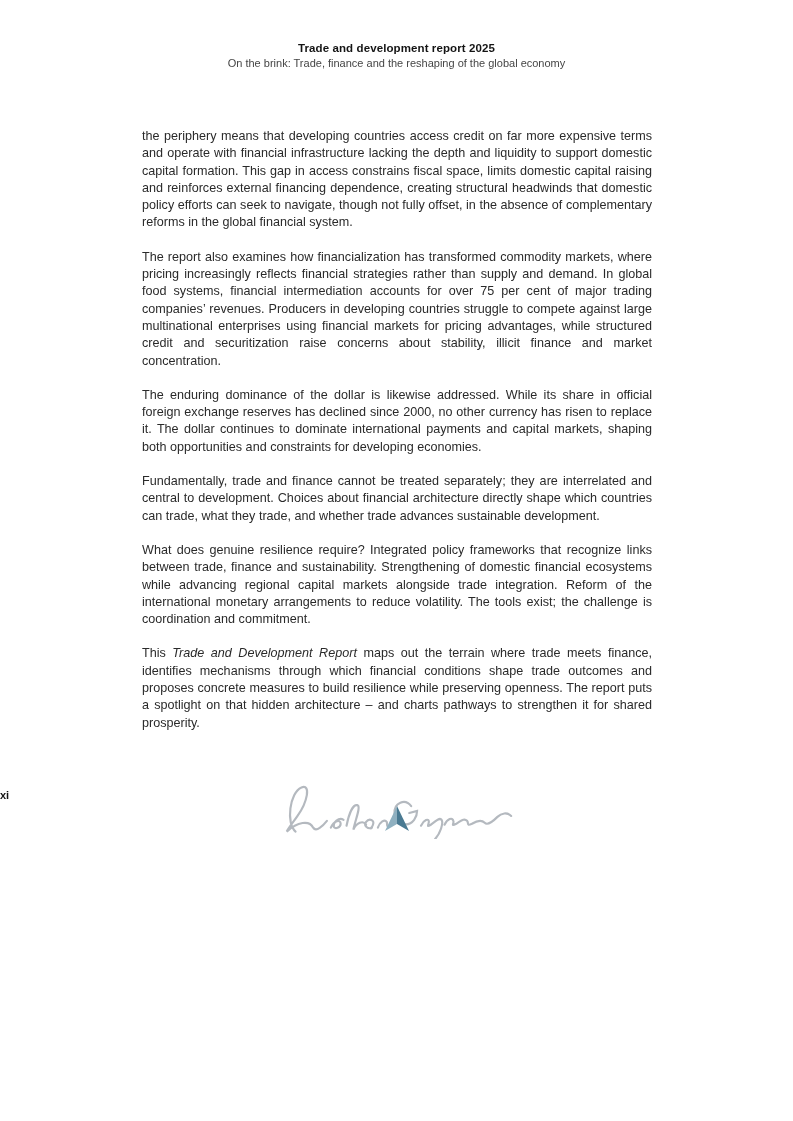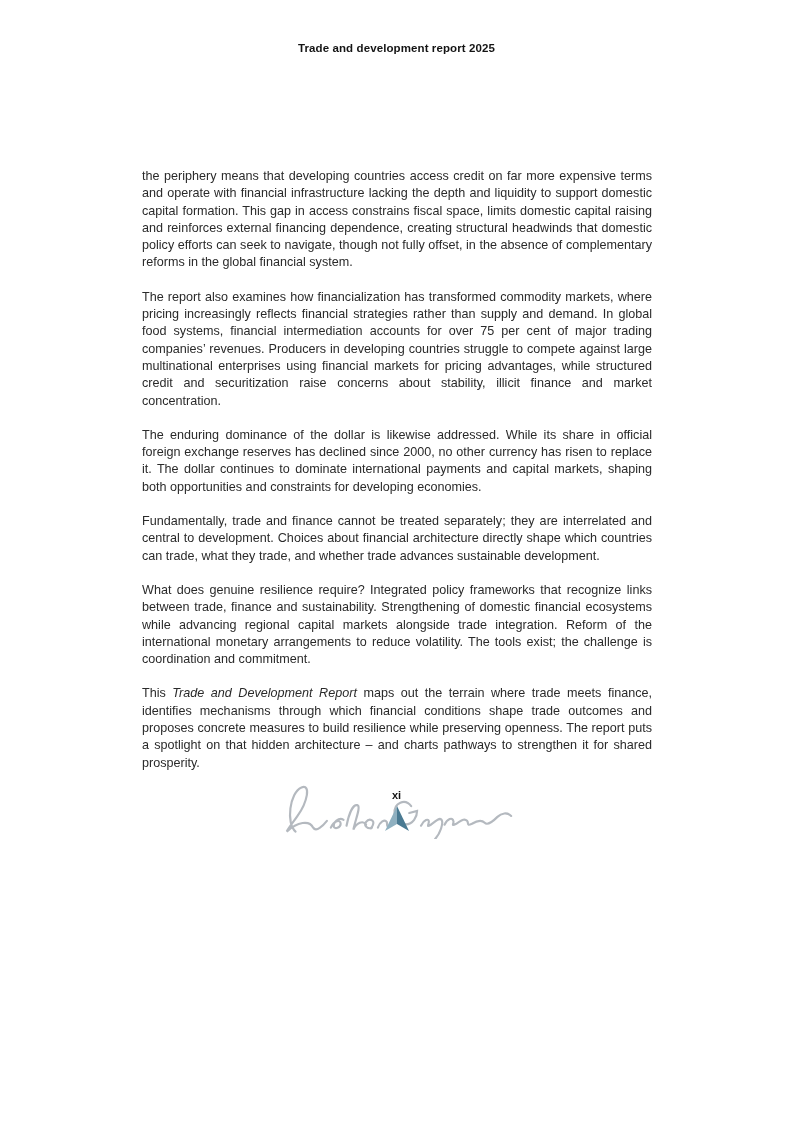--- a/index.html
+++ b/index.html
@@ -30,21 +30,20 @@
   .doc-header .subtitle {
     font-size: 11px;
     color: #454545;
     margin-top: 3px;
   }
   .content {
     position: absolute;
     top: 128px;
     left: 142px;
     width: 510px;
-    margin-top: 40px;
   }
   .content p {
     font-size: 12.6px;
     line-height: 17.3px;
     text-align: justify;
     text-justify: inter-word;
     color: #2a2a2a;
     margin-bottom: 17px;
   }
   .content p em { }
@@ -65,40 +64,41 @@
   .sig-title {
     margin-top: 4px;
     font-size: 18px;
     color: #be185d;
   }
   .page-number {
     position: absolute;
     bottom: 38px;
     left: 0;
     width: 100%;
-    text-align: center;
+    text-align: left;
     font-size: 11px;
     font-weight: bold;
     color: #141414;
   }
   .footer-logo {
     position: absolute;
     bottom: 7px;
     left: 50%;
     transform: translateX(-50%);
     line-height: 0;
   }
 </style>
 </head>
 <body>
 
 <div class="page">
 
   <header class="doc-header">
     <div class="title">Trade and development report 2025</div>
+    <div class="subtitle">On the brink: Trade, finance and the reshaping of the global economy</div>
   </header>
 
   <main class="content">
     <p>the periphery means that developing countries access credit on far more expensive terms and operate with financial infrastructure lacking the depth and liquidity to support domestic capital formation. This gap in access constrains fiscal space, limits domestic capital raising and reinforces external financing dependence, creating structural headwinds that domestic policy efforts can seek to navigate, though not fully offset, in the absence of complementary reforms in the global financial system.</p>
     <p>The report also examines how financialization has transformed commodity markets, where pricing increasingly reflects financial strategies rather than supply and demand. In global food systems, financial intermediation accounts for over 75 per cent of major trading companies’ revenues. Producers in developing countries struggle to compete against large multinational enterprises using financial markets for pricing advantages, while structured credit and securitization raise concerns about stability, illicit finance and market concentration.</p>
     <p>The enduring dominance of the dollar is likewise addressed. While its share in official foreign exchange reserves has declined since 2000, no other currency has risen to replace it. The dollar continues to dominate international payments and capital markets, shaping both opportunities and constraints for developing economies.</p>
     <p>Fundamentally, trade and finance cannot be treated separately; they are interrelated and central to development. Choices about financial architecture directly shape which countries can trade, what they trade, and whether trade advances sustainable development.</p>
     <p>What does genuine resilience require? Integrated policy frameworks that recognize links between trade, finance and sustainability. Strengthening of domestic financial ecosystems while advancing regional capital markets alongside trade integration. Reform of the international monetary arrangements to reduce volatility. The tools exist; the challenge is coordination and commitment.</p>
     <p><span>This </span><em>Trade and Development Report</em><span> maps out the terrain where trade meets finance, identifies mechanisms through which financial conditions shape trade outcomes and proposes concrete measures to build resilience while preserving openness. The report puts a spotlight on that hidden architecture – and charts pathways to strengthen it for shared prosperity.</span></p>
   </main>

